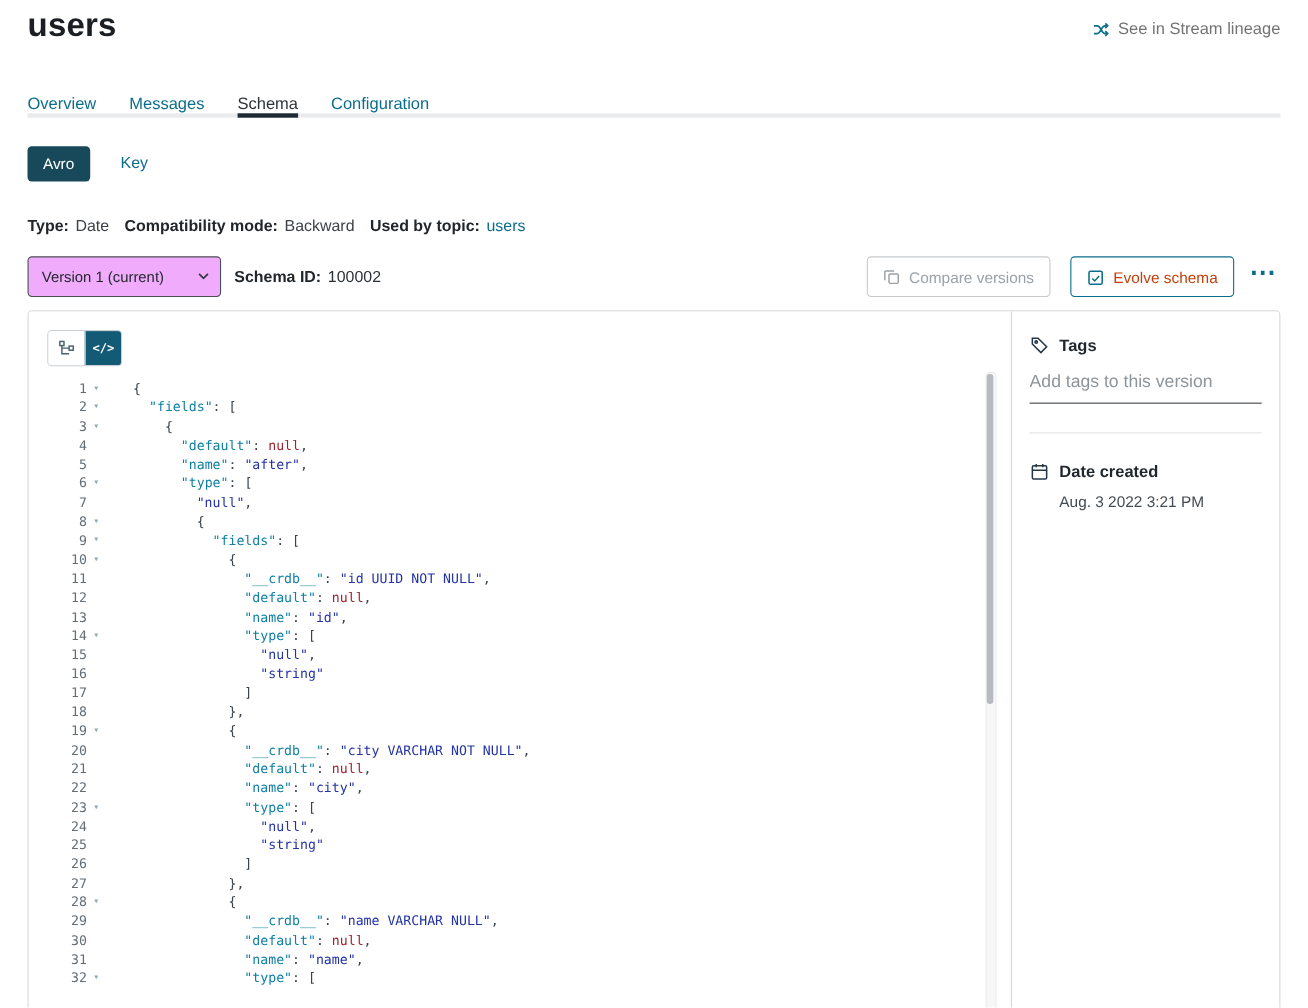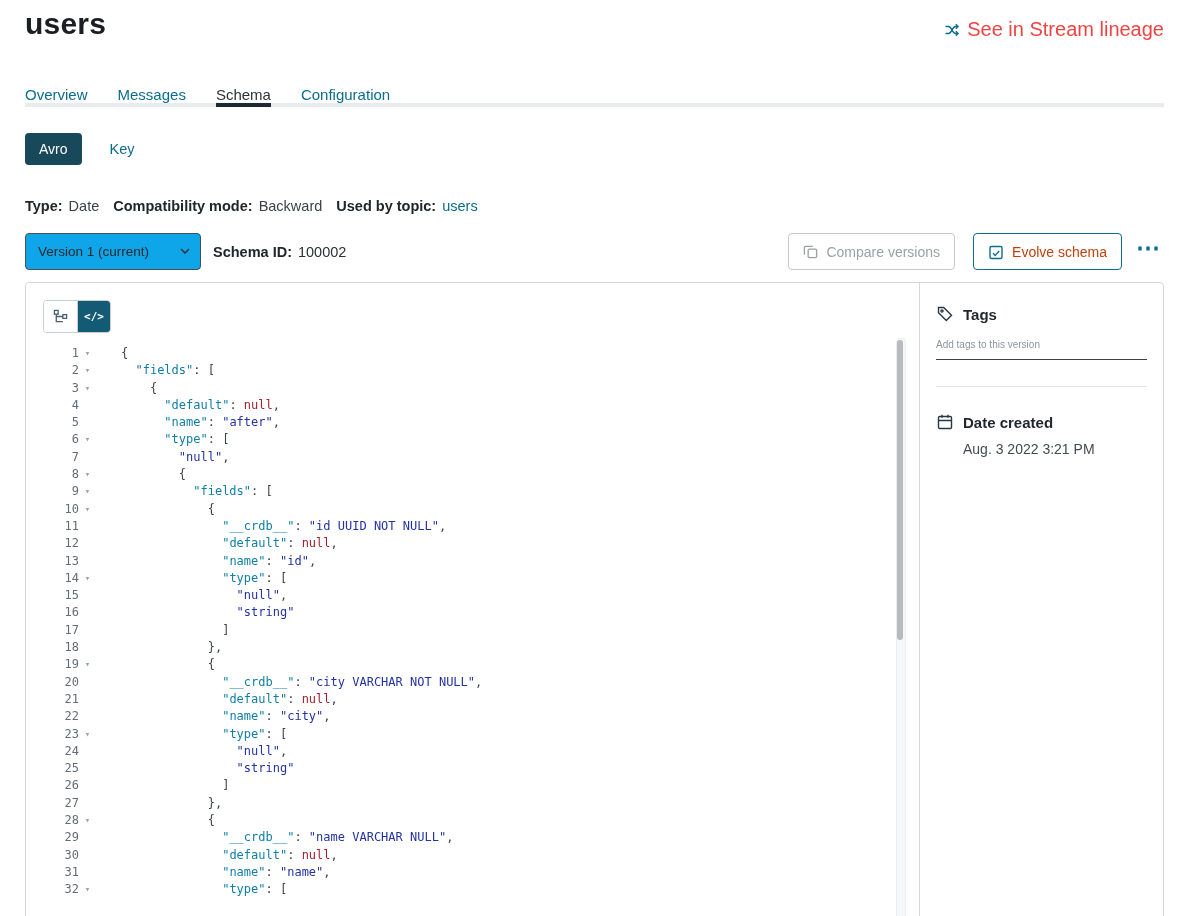--- a/index.html
+++ b/index.html
@@ -1,21 +1,21 @@
 <!DOCTYPE html>
 <html><head>
 <meta charset="utf-8">
 <style>
   html,body{margin:0;padding:0;width:1189px;height:916px;overflow:hidden;background:#fff;
     font-family:"Liberation Sans",sans-serif;color:#2b3136;}
   .page{padding:0 25px;}
   
   .header{display:flex;justify-content:space-between;align-items:flex-start;margin-top:6px;}
   .title{font-size:30px;font-weight:700;color:#1b1f23;letter-spacing:.2px;line-height:36px;}
-  .lineage{display:flex;align-items:center;gap:7px;color:#ef4444;font-size:20px;font-weight:500;
+  .lineage{display:flex;align-items:center;gap:7px;color:#737373;font-size:15px;font-weight:500;
     margin-top:12px;cursor:pointer;}
   
   .tabbar{display:flex;gap:30px;margin-top:44px;}
   .tab{font-size:15px;color:#0b6d8c;position:relative;cursor:pointer;}
   .tab.active{color:#2e3338;}
   .tab.active::after{content:"";position:absolute;left:0;right:0;bottom:-4px;height:4px;background:#1d2935;z-index:2;}
   .tabtrack{height:4px;background:#e9ebed;}
   
   .toggle-row{margin-top:26px;display:flex;align-items:center;gap:28px;}
   .btn-value{background:#17495a;color:#fff;font-size:14px;padding:8px 14px;border-radius:4px;border:none;
@@ -23,21 +23,21 @@
   .btn-key{color:#0b6d8c;font-size:14.5px;background:none;border:none;font-family:inherit;cursor:pointer;padding:0;}
   
   .meta-row{margin-top:33px;display:flex;gap:14px;font-size:14.5px;color:#3c4247;}
   .meta-item{display:flex;gap:6px;}
   .meta-label{font-weight:700;color:#21262b;}
   .meta-link{color:#0b6d8c;cursor:pointer;}
   
   .toolbar-row{margin-top:19px;display:flex;align-items:center;}
   .select-wrap{position:relative;}
   select{appearance:none;-webkit-appearance:none;width:176px;height:37px;border:1px solid #4a4f54;
-    border-radius:4px;padding:0 28px 0 12px;font-size:13.5px;color:#23282d;background:#0ea5e9;font-family:inherit;}
+    border-radius:4px;padding:0 28px 0 12px;font-size:13.5px;color:#23282d;background:#f0abfc;font-family:inherit;}
   .select-chevron{position:absolute;right:11px;top:15px;pointer-events:none;}
   .schema-id{margin-left:12px;font-size:14.5px;display:flex;gap:6px;}
   .spacer{flex:1;}
   .btn-outline{display:flex;align-items:center;gap:8px;height:37px;padding:0 14px;border-radius:4px;
     font-size:14px;background:#fff;cursor:pointer;font-family:inherit;}
   .btn-compare{border:1px solid #c6cacd;color:#9ba1a6;}
   .btn-evolve{border:1px solid #0b6d8c;color:#c2410c;margin-left:18px;font-weight:500;}
   .btn-more{margin-left:10px;color:#0b6d8c;font-size:24px;font-weight:700;background:none;border:none;
     line-height:1;padding:0 4px 8px;cursor:pointer;font-family:inherit;}
   
@@ -58,21 +58,21 @@
   .tok-x{color:#a3202e;}
   .tok-p{color:#3a434b;}
   .sb-track{position:absolute;top:55px;bottom:5px;right:13px;width:8px;background:#f6f7f8;
     border:1px solid #ececec;border-radius:4px;}
   .sb-thumb{position:absolute;top:1px;left:0;width:6px;height:300px;background:#b7bbbf;border-radius:3px;cursor:pointer;}
   
   .sidebar{width:244px;border-left:1px solid #d5d8da;padding:22px 16px 0 16px;box-sizing:border-box;flex:none;}
   .side-h{display:flex;align-items:center;gap:9px;}
   .side-title{font-size:15px;font-weight:700;color:#1f262c;}
   .tags-input{margin-top:16px;width:100%;border:none;border-bottom:1px solid #3c4247;padding:0 0 9px;
-    font-size:10px;color:#333;font-family:inherit;outline:none;background:transparent;box-sizing:border-box;}
+    font-size:16px;color:#333;font-family:inherit;outline:none;background:transparent;box-sizing:border-box;}
   .tags-input::placeholder{color:#8d959b;}
   .side-divider{border:none;border-top:1px solid #e0e3e5;margin:26px 0 0;}
   .side-sec{margin-top:26px;}
   .side-val{margin-left:27px;margin-top:10px;font-size:14px;color:#444b51;}
   svg{display:block;}
 </style>
 </head>
 <body>
 
 <div class="page">

